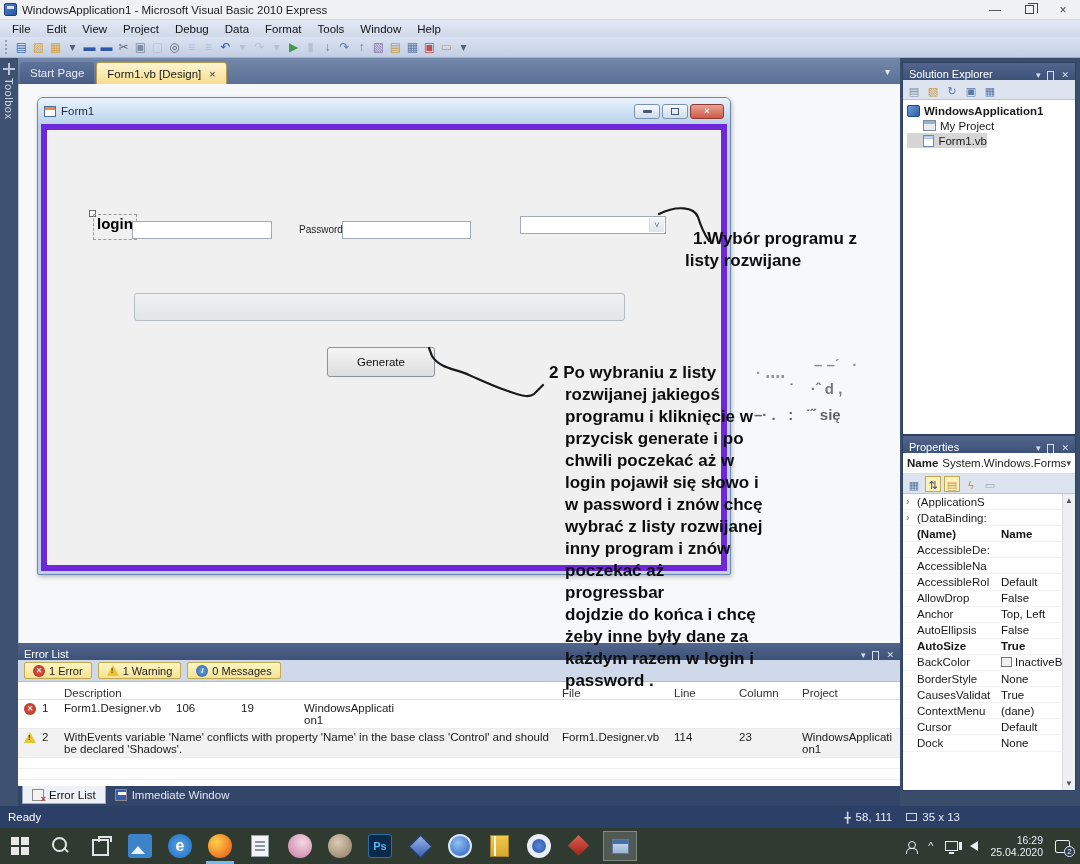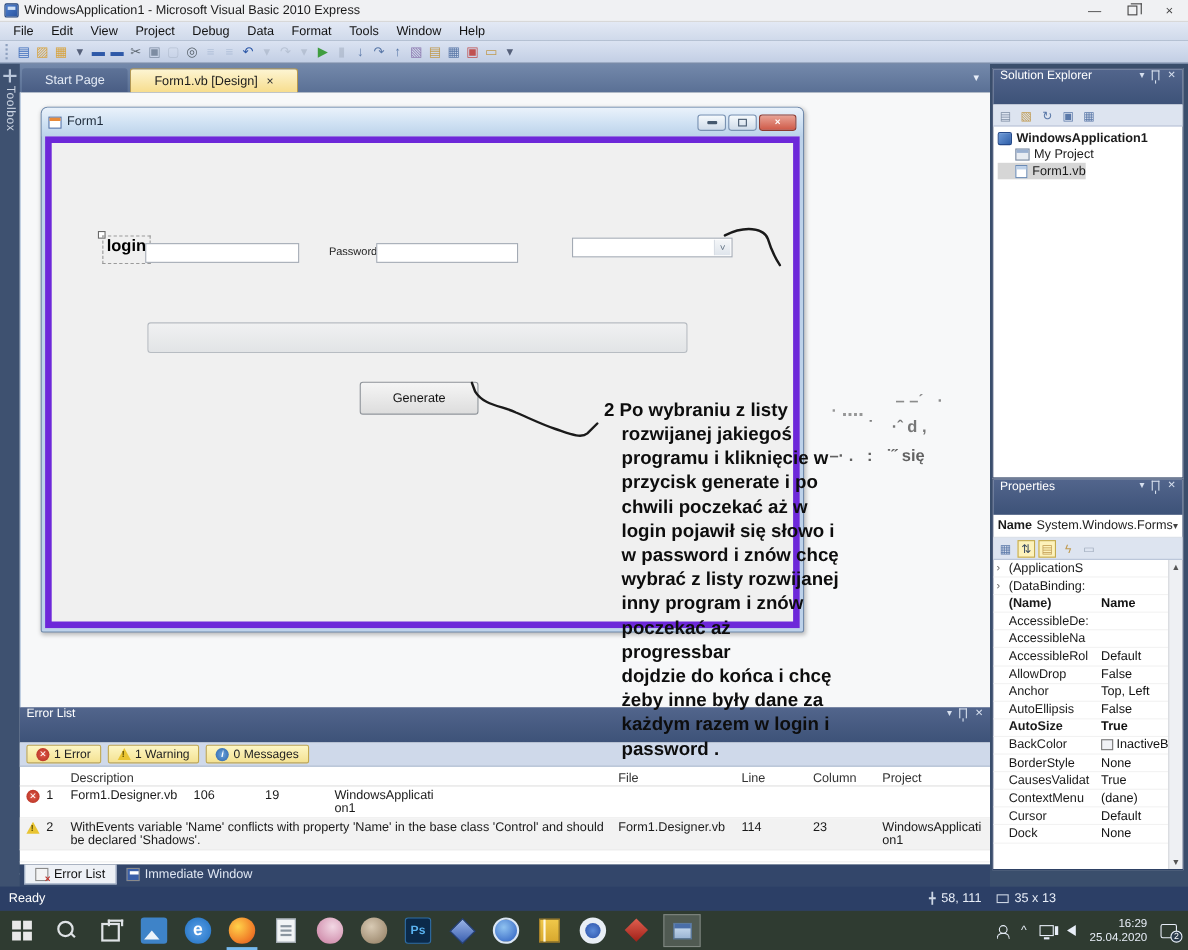--- a/index.html
+++ b/index.html
@@ -33,21 +33,21 @@
   
   .toolbox-strip{position:absolute;left:0;top:0;width:18px;height:748px;background:#3e5170;color:#cdd6e4}
   .toolbox-icon{width:12px;height:12px;margin:5px auto 3px auto;position:relative}
   .toolbox-icon:before,.toolbox-icon:after{content:"";position:absolute;left:5px;top:0;width:2px;height:12px;background:#b9c6da}
   .toolbox-icon:after{transform:rotate(90deg)}
   .toolbox-label{writing-mode:vertical-rl;font-size:11px;margin-left:3px;letter-spacing:.5px}
 
   
   .doc-area{position:absolute;left:18px;top:0;width:882px;height:748px}
   .tabstrip{position:absolute;left:0;top:0;width:882px;height:26px;background:linear-gradient(#7489ab,#5a7095);display:flex;align-items:flex-end}
-  .tab{height:22px;display:flex;align-items:center;padding:0 21px;font-size:11.5px;border-radius:3px 3px 0 0;margin-left:2px}
+  .tab{height:22px;display:flex;align-items:center;padding:0 10px;font-size:11.5px;border-radius:3px 3px 0 0;margin-left:2px}
   .tab.inactive{background:linear-gradient(#5e7398,#495d84);color:#e4ebf6}
   .tab.active{background:linear-gradient(#fdf5d3,#f7dd8d);color:#1a1a1a;border:1px solid #b89a4e;border-bottom:none}
   .tab-close{margin-left:8px;font-size:11px;color:#333}
   .tabstrip-dd{margin-left:auto;margin-right:10px;color:#e8eef8;font-size:10px;align-self:center}
 
   
   .canvas{position:absolute;left:0;top:26px;width:882px;height:559px;background:#f7f8f9;border-left:1px solid #b9c9de}
 
   
   .form-window{position:absolute;left:18px;top:13px;width:694px;height:478px;background:#bdd2ea;border:1px solid #70890 ;border:1px solid #7089aa;border-radius:6px 6px 2px 2px;box-shadow:1px 2px 4px rgba(0,0,0,.25)}
@@ -81,21 +81,21 @@
   .note1{left:666px;top:144px;font-size:17px;line-height:22px;text-indent:8px;width:200px}
   .note2{left:530px;top:278px;font-size:17px;line-height:22px;text-indent:-16px;padding-left:16px;width:215px}
   .frag{position:absolute;z-index:45;font-weight:bold;color:#222;font-size:15px;pointer-events:none;white-space:pre}
   .frag1{left:737px;top:280px;opacity:.45}
   .frag2{left:795px;top:272px;opacity:.5}
   .frag3{left:770px;top:296px;opacity:.6}
   .frag4{left:735px;top:322px;opacity:.7}
 
   
   .error-panel{position:absolute;left:0;top:585px;width:882px;height:143px;background:#fff}
-  .panel-header{height:32px;background:linear-gradient(#52658c,#3d5278);display:flex;align-items:flex-start;padding:0 6px;color:#fff;font-size:11px}
+  .panel-header{height:17px;background:linear-gradient(#52658c,#3d5278);display:flex;align-items:flex-end;padding:0 6px;color:#fff;font-size:11px}
   .panel-hbtns{margin-left:auto;display:flex;gap:7px;align-items:center;color:#d7e0ee;font-size:9px}
   .pin-icon{width:7px;height:9px;border:1px solid #d7e0ee;border-bottom:none;position:relative}
   .pin-icon:after{content:"";position:absolute;left:2px;bottom:-3px;width:1px;height:3px;background:#d7e0ee}
   .filterbar{height:22px;background:#cfd9ea;display:flex;align-items:center;gap:6px;padding-left:6px;border-bottom:1px solid #aebccf}
   .filter-btn{display:flex;align-items:center;gap:4px;height:17px;padding:0 8px;background:linear-gradient(#fdf6c4,#f4e293);border:1px solid #c3a94e;border-radius:2px;font-size:11px;color:#222}
   .err-ico{width:12px;height:12px;border-radius:50%;background:radial-gradient(#e05b4b,#b02a1c);color:#fff;font-size:8px;line-height:12px;text-align:center;font-weight:bold}
   .warn-ico{width:0;height:0;border-left:6px solid transparent;border-right:6px solid transparent;border-bottom:11px solid #e9c432;position:relative}
   .warn-ico:after{content:"!";position:absolute;left:-2px;top:1px;font-size:8px;font-weight:bold;color:#5a4a00}
   .info-ico{width:12px;height:12px;border-radius:50%;background:radial-gradient(#6aa2dc,#2a62a8);color:#fff;font-size:8px;line-height:12px;text-align:center;font-style:italic;font-weight:bold}
   .el-headrow{display:flex;height:18px;align-items:flex-end;border-bottom:1px solid #e0e0e0;font-size:11.5px;color:#333}
@@ -322,20 +322,22 @@
                 <span>Generate</span>
               </span>
           </div>
         </div>
 
         <svg class="arrows" viewBox="0 0 882 559">
           <path d="M640,130 C658,121 675,123 679,133 C682,143 686,151 690,157" fill="none" stroke="#1a1a1a" stroke-width="2.2" stroke-linecap="round"></path>
           <path d="M410,264 l3,8 c8,13 25,13 37,19 c14,6 24,11 36,15 c12,4 23,9 29,4 l9,-9" fill="none" stroke="#1a1a1a" stroke-width="2.2" stroke-linecap="round"></path>
         </svg>
 
+        <div class="note note1">1.Wybór programu z
+listy rozwijane</div>
         <div class="note note2">2 Po wybraniu z listy
 rozwijanej jakiegoś
 programu i kliknięcie w
 przycisk generate i po
 chwili poczekać aż w
 login pojawił  się słowo i
 w password i znów chcę
 wybrać z listy rozwijanej
 inny program i znów
 poczekać aż progressbar

